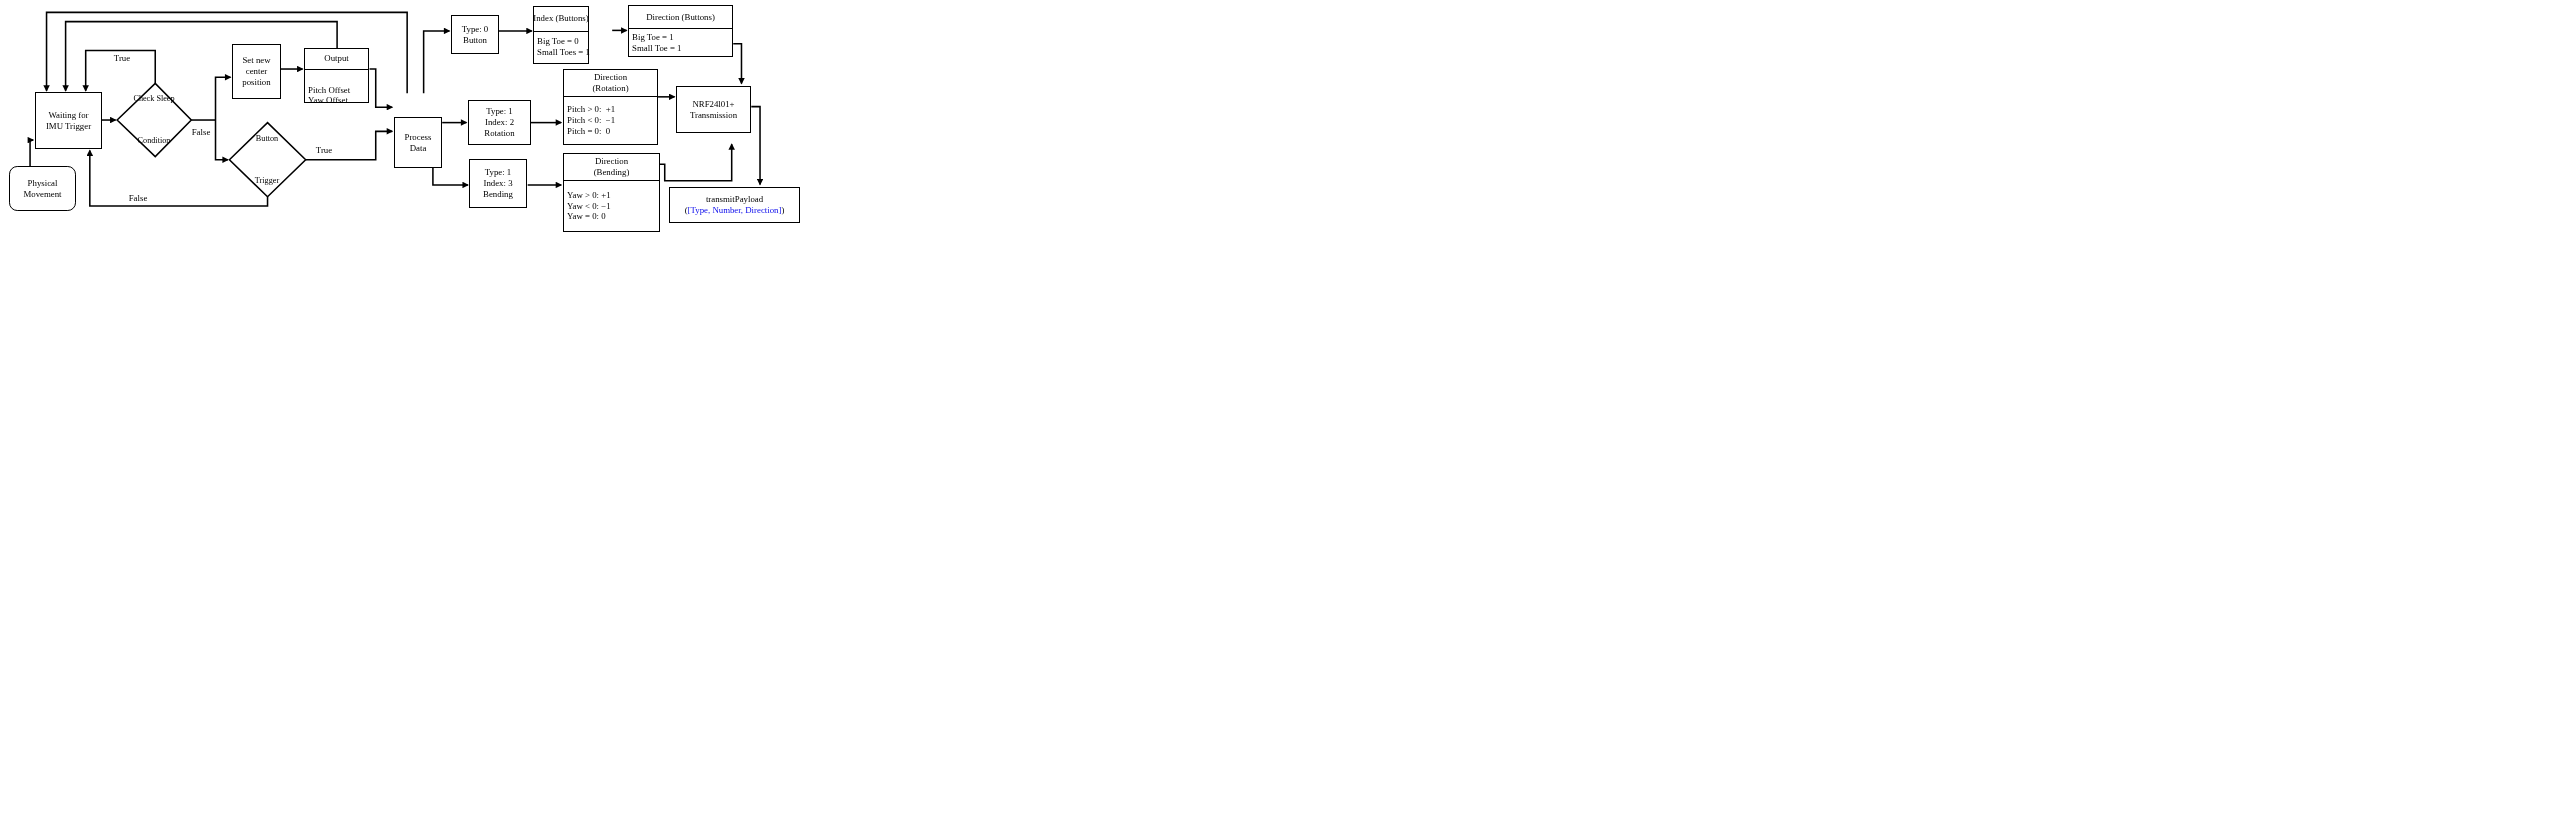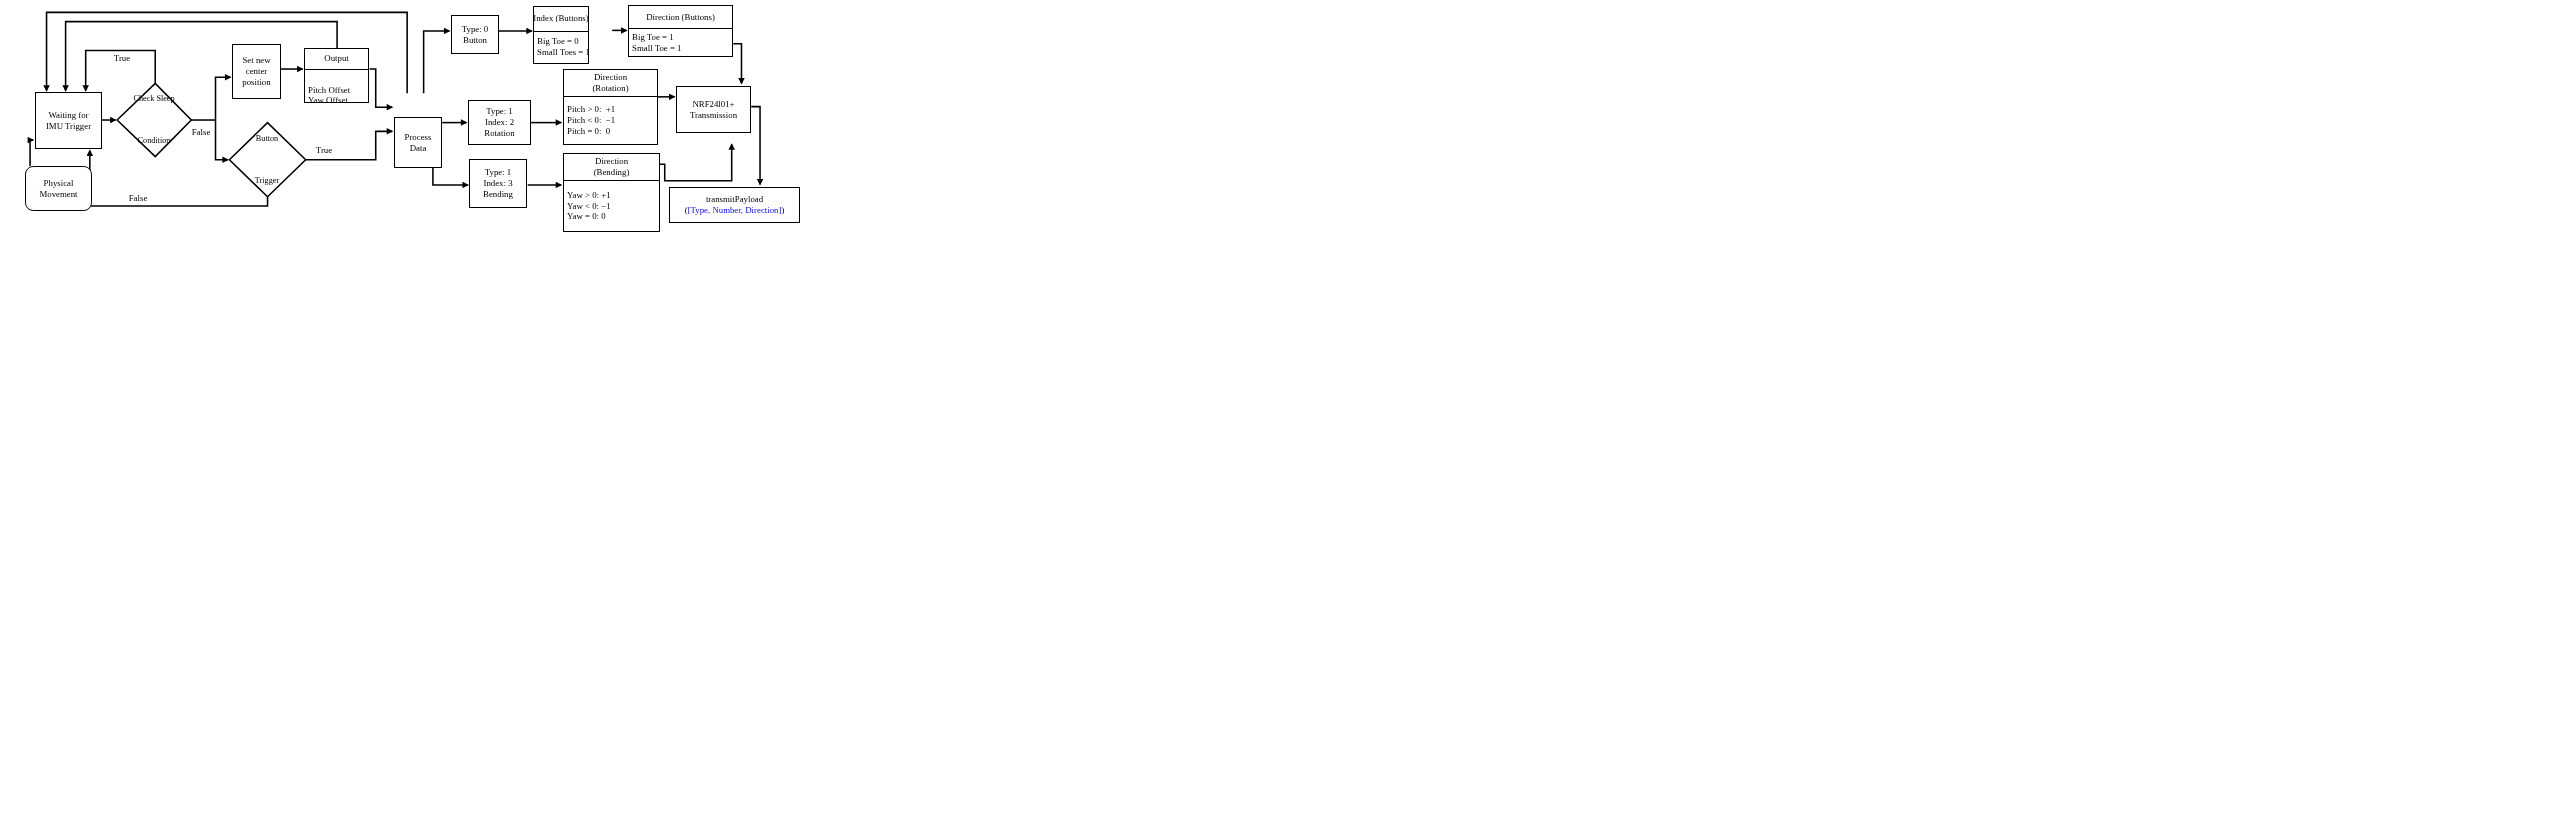--- a/index.html
+++ b/index.html
@@ -93,21 +93,21 @@
 
       <polyline points="1423,85 1439,85 1439,162" marker-end="url(#arr)"></polyline>
 
       <polyline points="1458,207 1475,207 1475,358" marker-end="url(#arr)"></polyline>
 
       <polygon fill="#fff" points="227,233 301,162 371,233 301,304"></polygon>
       <polygon fill="#fff" points="445,310 519,238 593,310 519,382"></polygon>
     </g>
   </svg>
 
-  <div class="node rounded" style="left:25px;top:166px;width:67px;height:45px;">
+  <div class="node rounded" style="left:9px;top:166px;width:67px;height:45px;">
     <div class="tline">Physical</div>
     <div class="tline">Movement</div>
   </div>
 
   <div class="node" style="left:35px;top:92px;width:67px;height:57px;">
     <div class="tline">Waiting for</div>
     <div class="tline">IMU Trigger</div>
   </div>
 
   <div class="dtext" style="left:120px;top:103px;width:68px;height:34px;">

